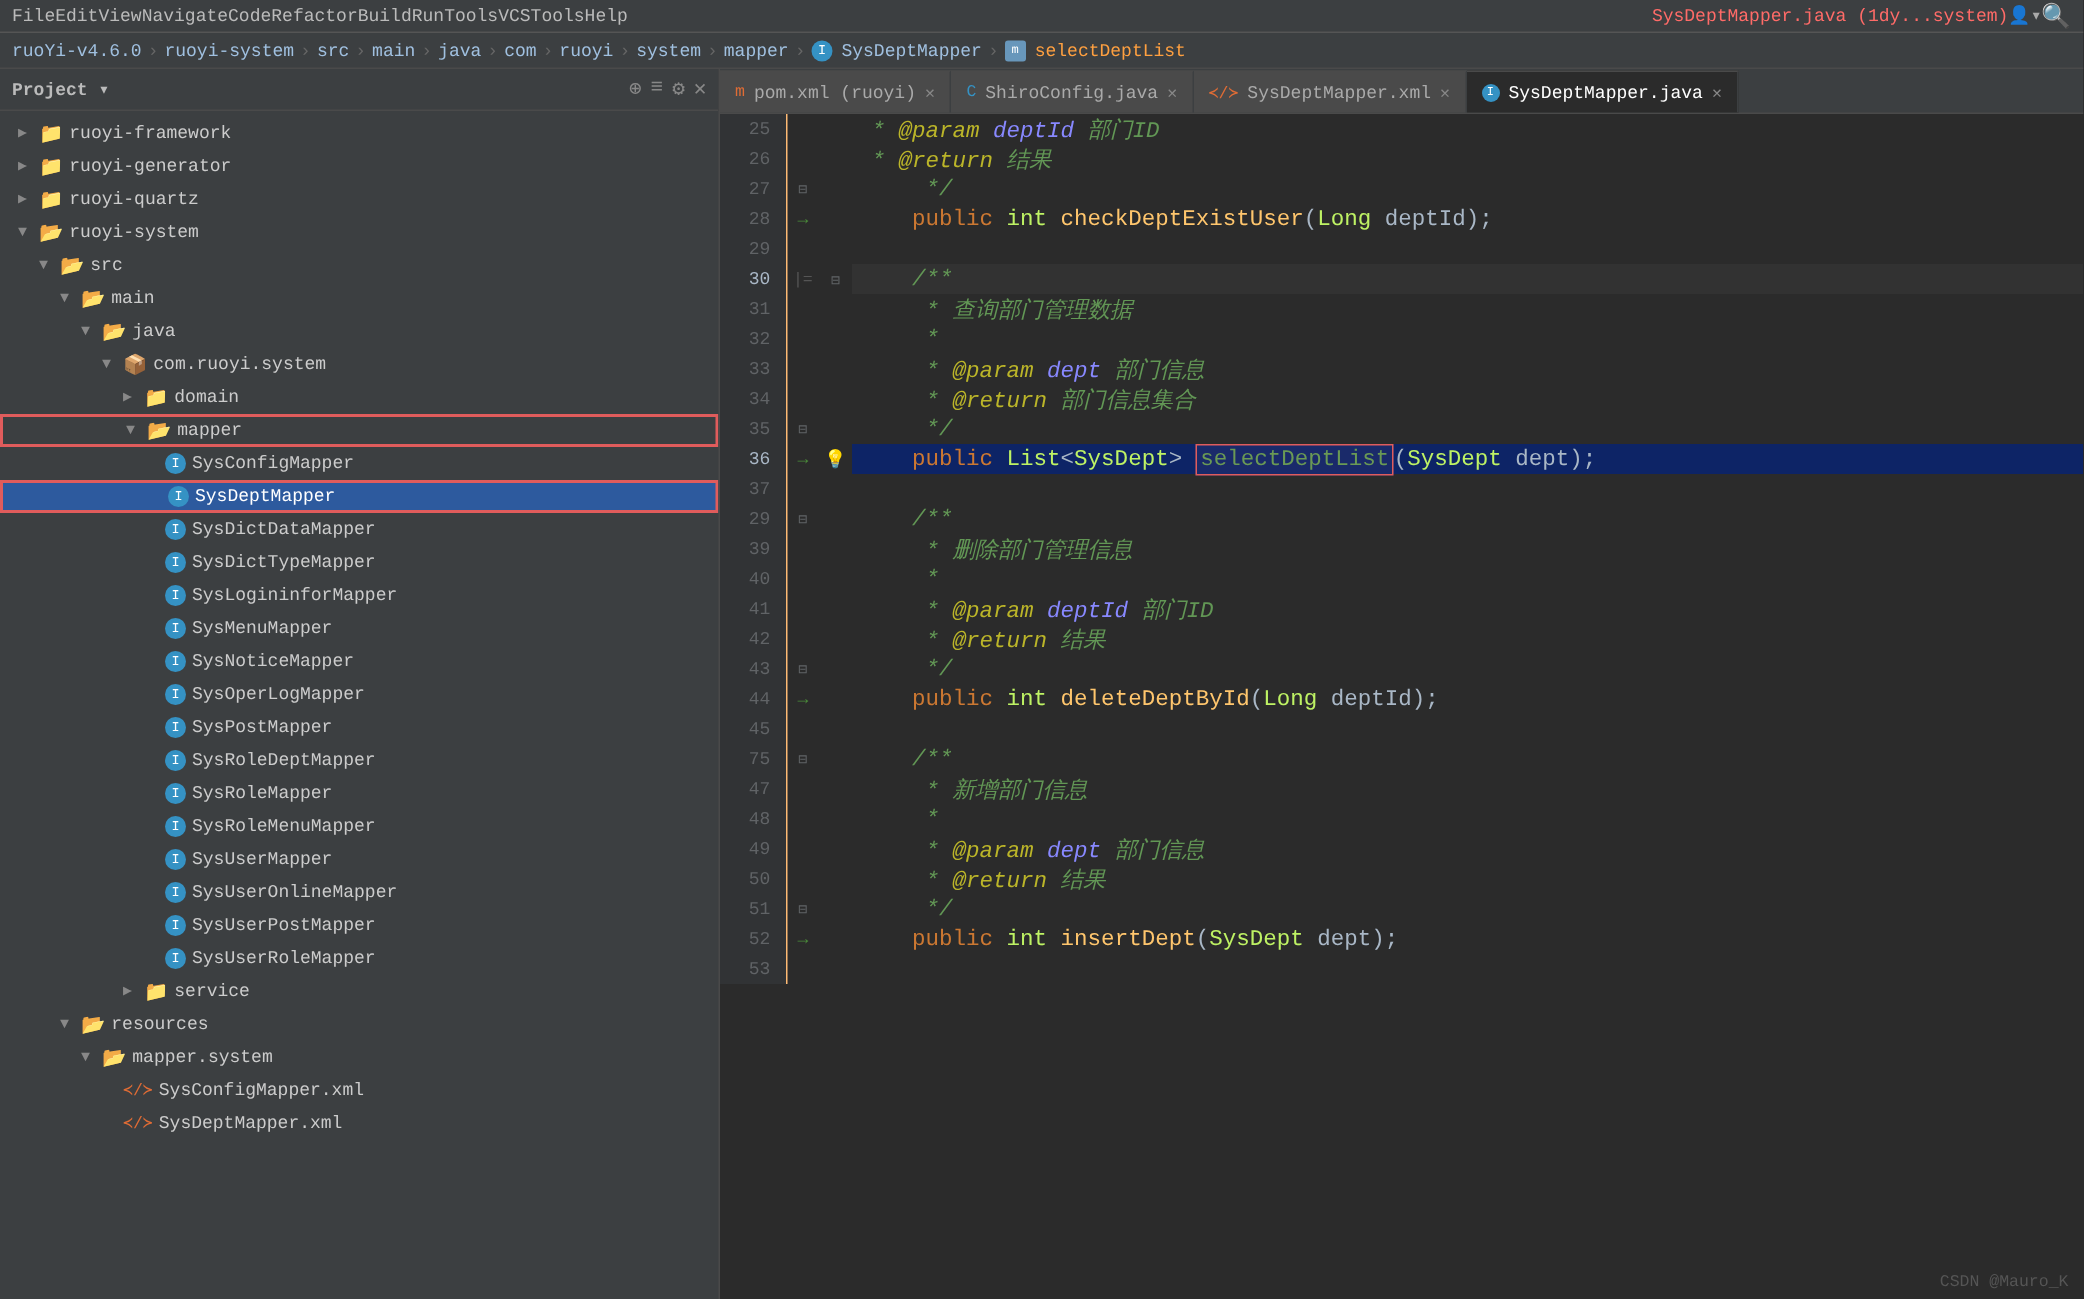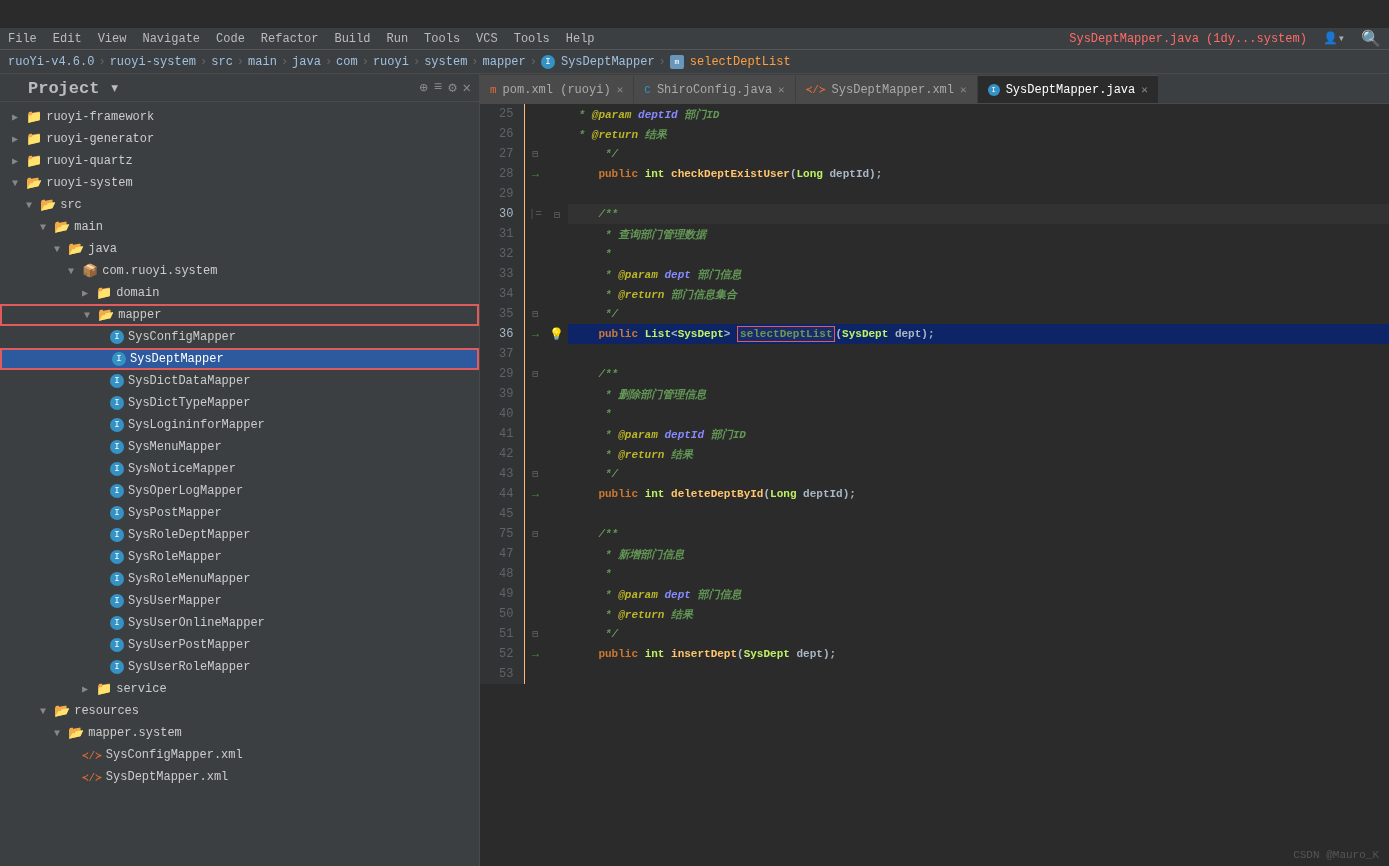--- a/index.html
+++ b/index.html
@@ -13,25 +13,23 @@
       overflow: hidden;
     }
 
     
     .menu-bar {
       background: #3c3f41;
       height: 22px;
       display: flex;
       align-items: center;
       padding: 0 8px;
-      gap: 16px;
       font-size: 12px;
       color: #bbbbbb;
       border-bottom: 1px solid #555;
-      margin-top: 28px;
     }
     .menu-bar span { cursor: pointer; }
     .menu-bar .active-file {
       color: #ff6b68;
       margin-left: auto;
     }
 
     
     .breadcrumb {
       background: #3c3f41;
@@ -68,21 +66,21 @@
 
     .sidebar-header {
       display: flex;
       align-items: center;
       justify-content: space-between;
       padding: 4px 8px;
       background: #3c3f41;
       border-bottom: 1px solid #4a4a4a;
       height: 28px;
     }
-    .sidebar-title { font-size: 17px; color: #bbbbbb; font-weight: bold; margin-left: 20px; }
+    .sidebar-title { font-size: 12px; color: #bbbbbb; font-weight: bold; }
     .sidebar-icons { display: flex; gap: 6px; }
     .sidebar-icon { color: #888; font-size: 14px; cursor: pointer; }
 
     .sidebar-content {
       flex: 1;
       overflow-y: auto;
       padding: 4px 0;
     }
     .sidebar-content::-webkit-scrollbar { width: 6px; }
     .sidebar-content::-webkit-scrollbar-track { background: #3c3f41; }
@@ -191,23 +189,22 @@
       vertical-align: middle;
       background: #2b2b2b;
     }
     .gutter-arrow { color: #4a8a3a; font-size: 12px; }
     .gutter-fold { color: #606366; font-size: 10px; cursor: pointer; }
 
     .line-content {
       padding-left: 4px;
       vertical-align: middle;
       white-space: pre;
-      font-size: 11px;
+      font-size: 15px;
       color: #a9b7c6;
-      font-weight: bold;
     }
 
     .gutter-icon {
       width: 20px;
       min-width: 20px;
       text-align: center;
       vertical-align: middle;
       background: #2b2b2b;
     }
     .bulb-icon { color: #ffc66d; font-size: 12px; }

